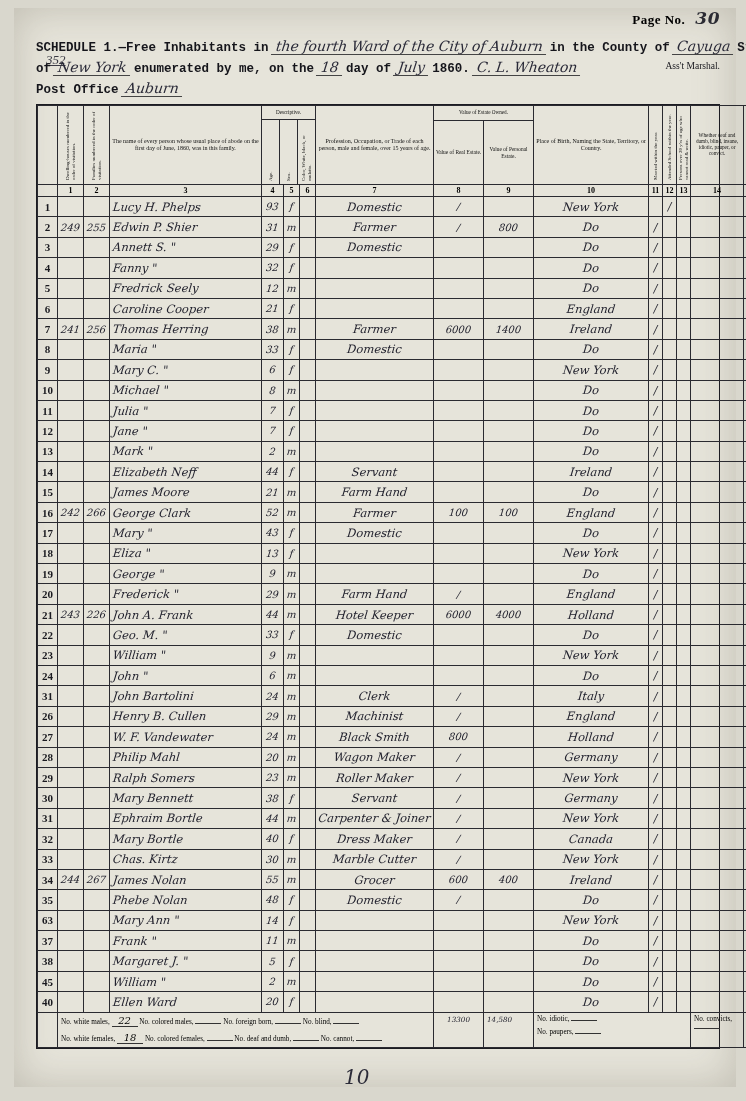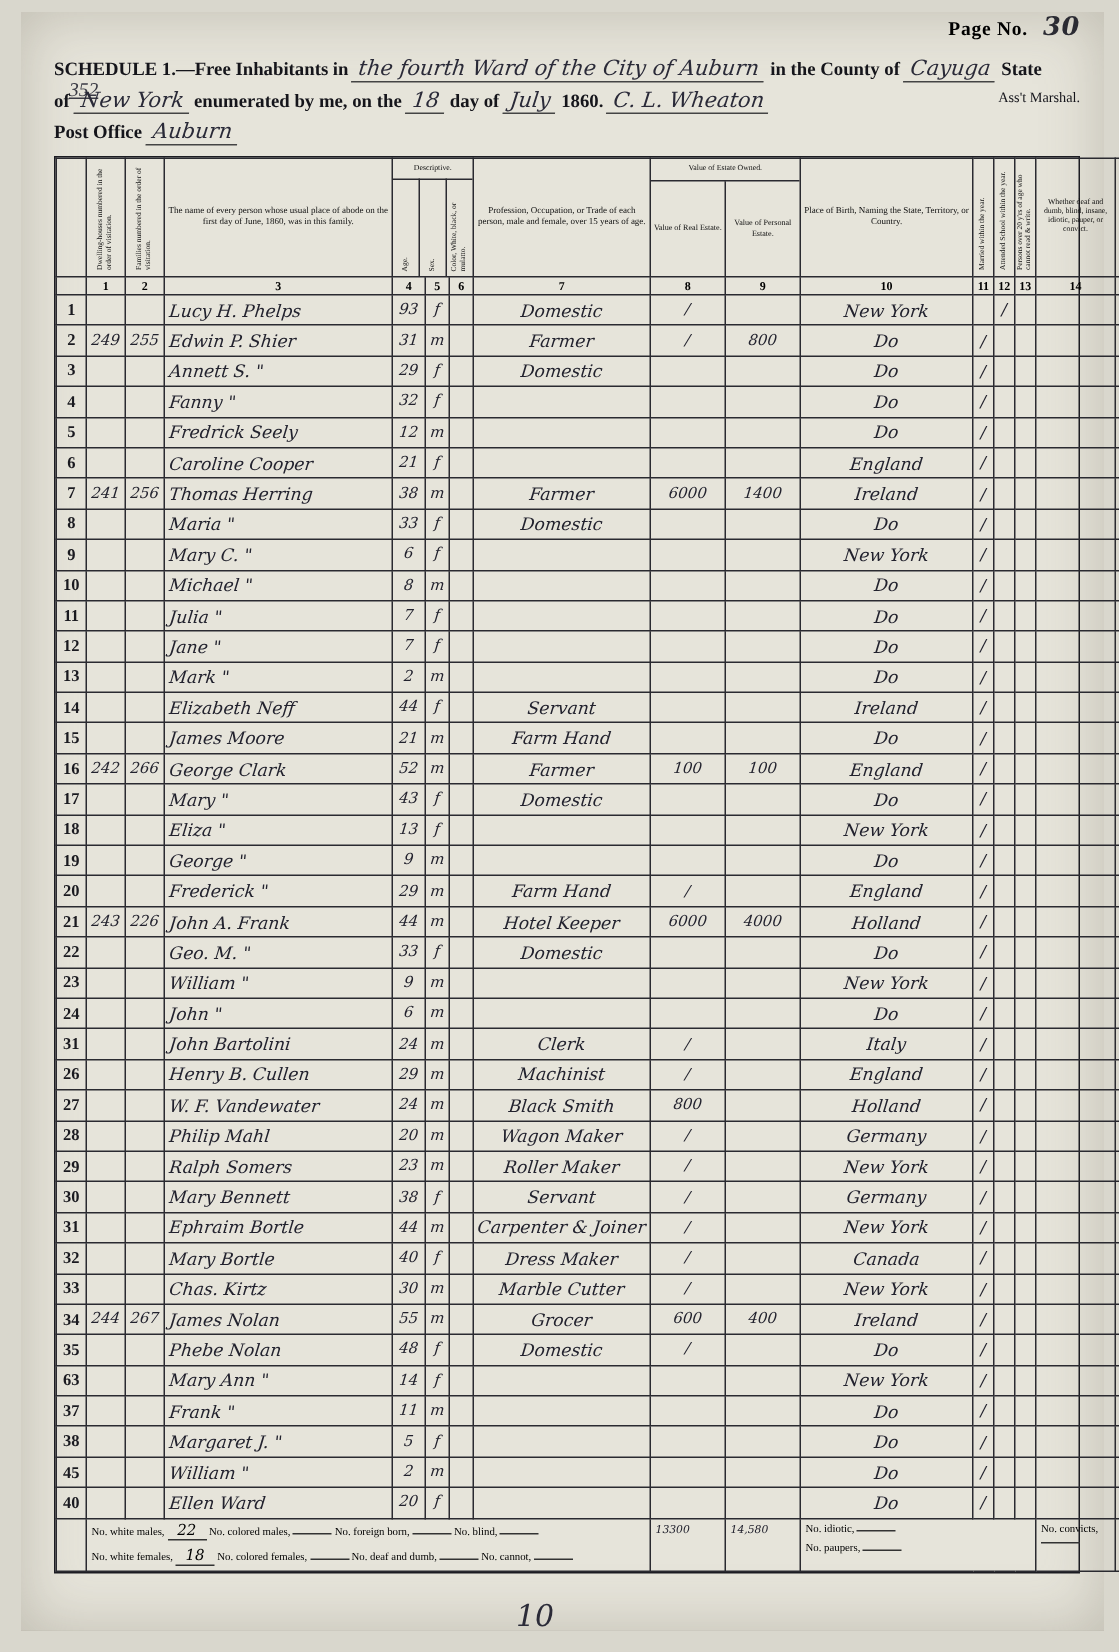--- a/index.html
+++ b/index.html
@@ -34,21 +34,21 @@
     position:absolute; left:32px; top:20px;
     font-style:italic; font-size:13px; color:#3a3a44;
     text-decoration:underline;
     margin-top:24px;
   }
   .hdr{
     position:absolute; left:22px; top:30px; right:16px;
     font-size:12.5px; color:#15151b;
   }
   .hdr .line{ position:relative; height:21px; white-space:nowrap;}
-  .hdr b{font-weight:bold;}
+  .hdr b{font-weight:bold;font-family:Liberation Mono, monospace;}
   .ms{
     font-family:"DejaVu Serif", serif;
     font-style:italic;
     color:#2a2a38;
     border-bottom:1px solid #444;
     padding:0 4px;
     display:inline-block;
     transform:skewX(-7deg);
   }
   .ms.lg{font-size:14px;}
@@ -1867,21 +1867,21 @@
               <span>No. white females,</span>
               <span class="u">18</span>
               <span>No. colored females,</span>
               <span class="u"></span>
               <span>No. deaf and dumb,</span>
               <span class="u"></span>
               <span>No. cannot,</span>
               <span class="u"></span>
             </div>
           </td>
-          <td class="bigamt" style="text-align:left">13300</td>
+          <td class="bigamt" style="text-align:center">13300</td>
           <td class="bigamt" style="">14,580</td>
           <td colspan="4">
             <div><span>No. idiotic,</span> <span class="u"></span></div>
             <div style="margin-top:5px"><span>No. paupers,</span> <span class="u"></span></div>
           </td>
           <td>
             <span>No. convicts,</span> <span class="u"></span>
           </td>
           <td></td>
         </tr>

